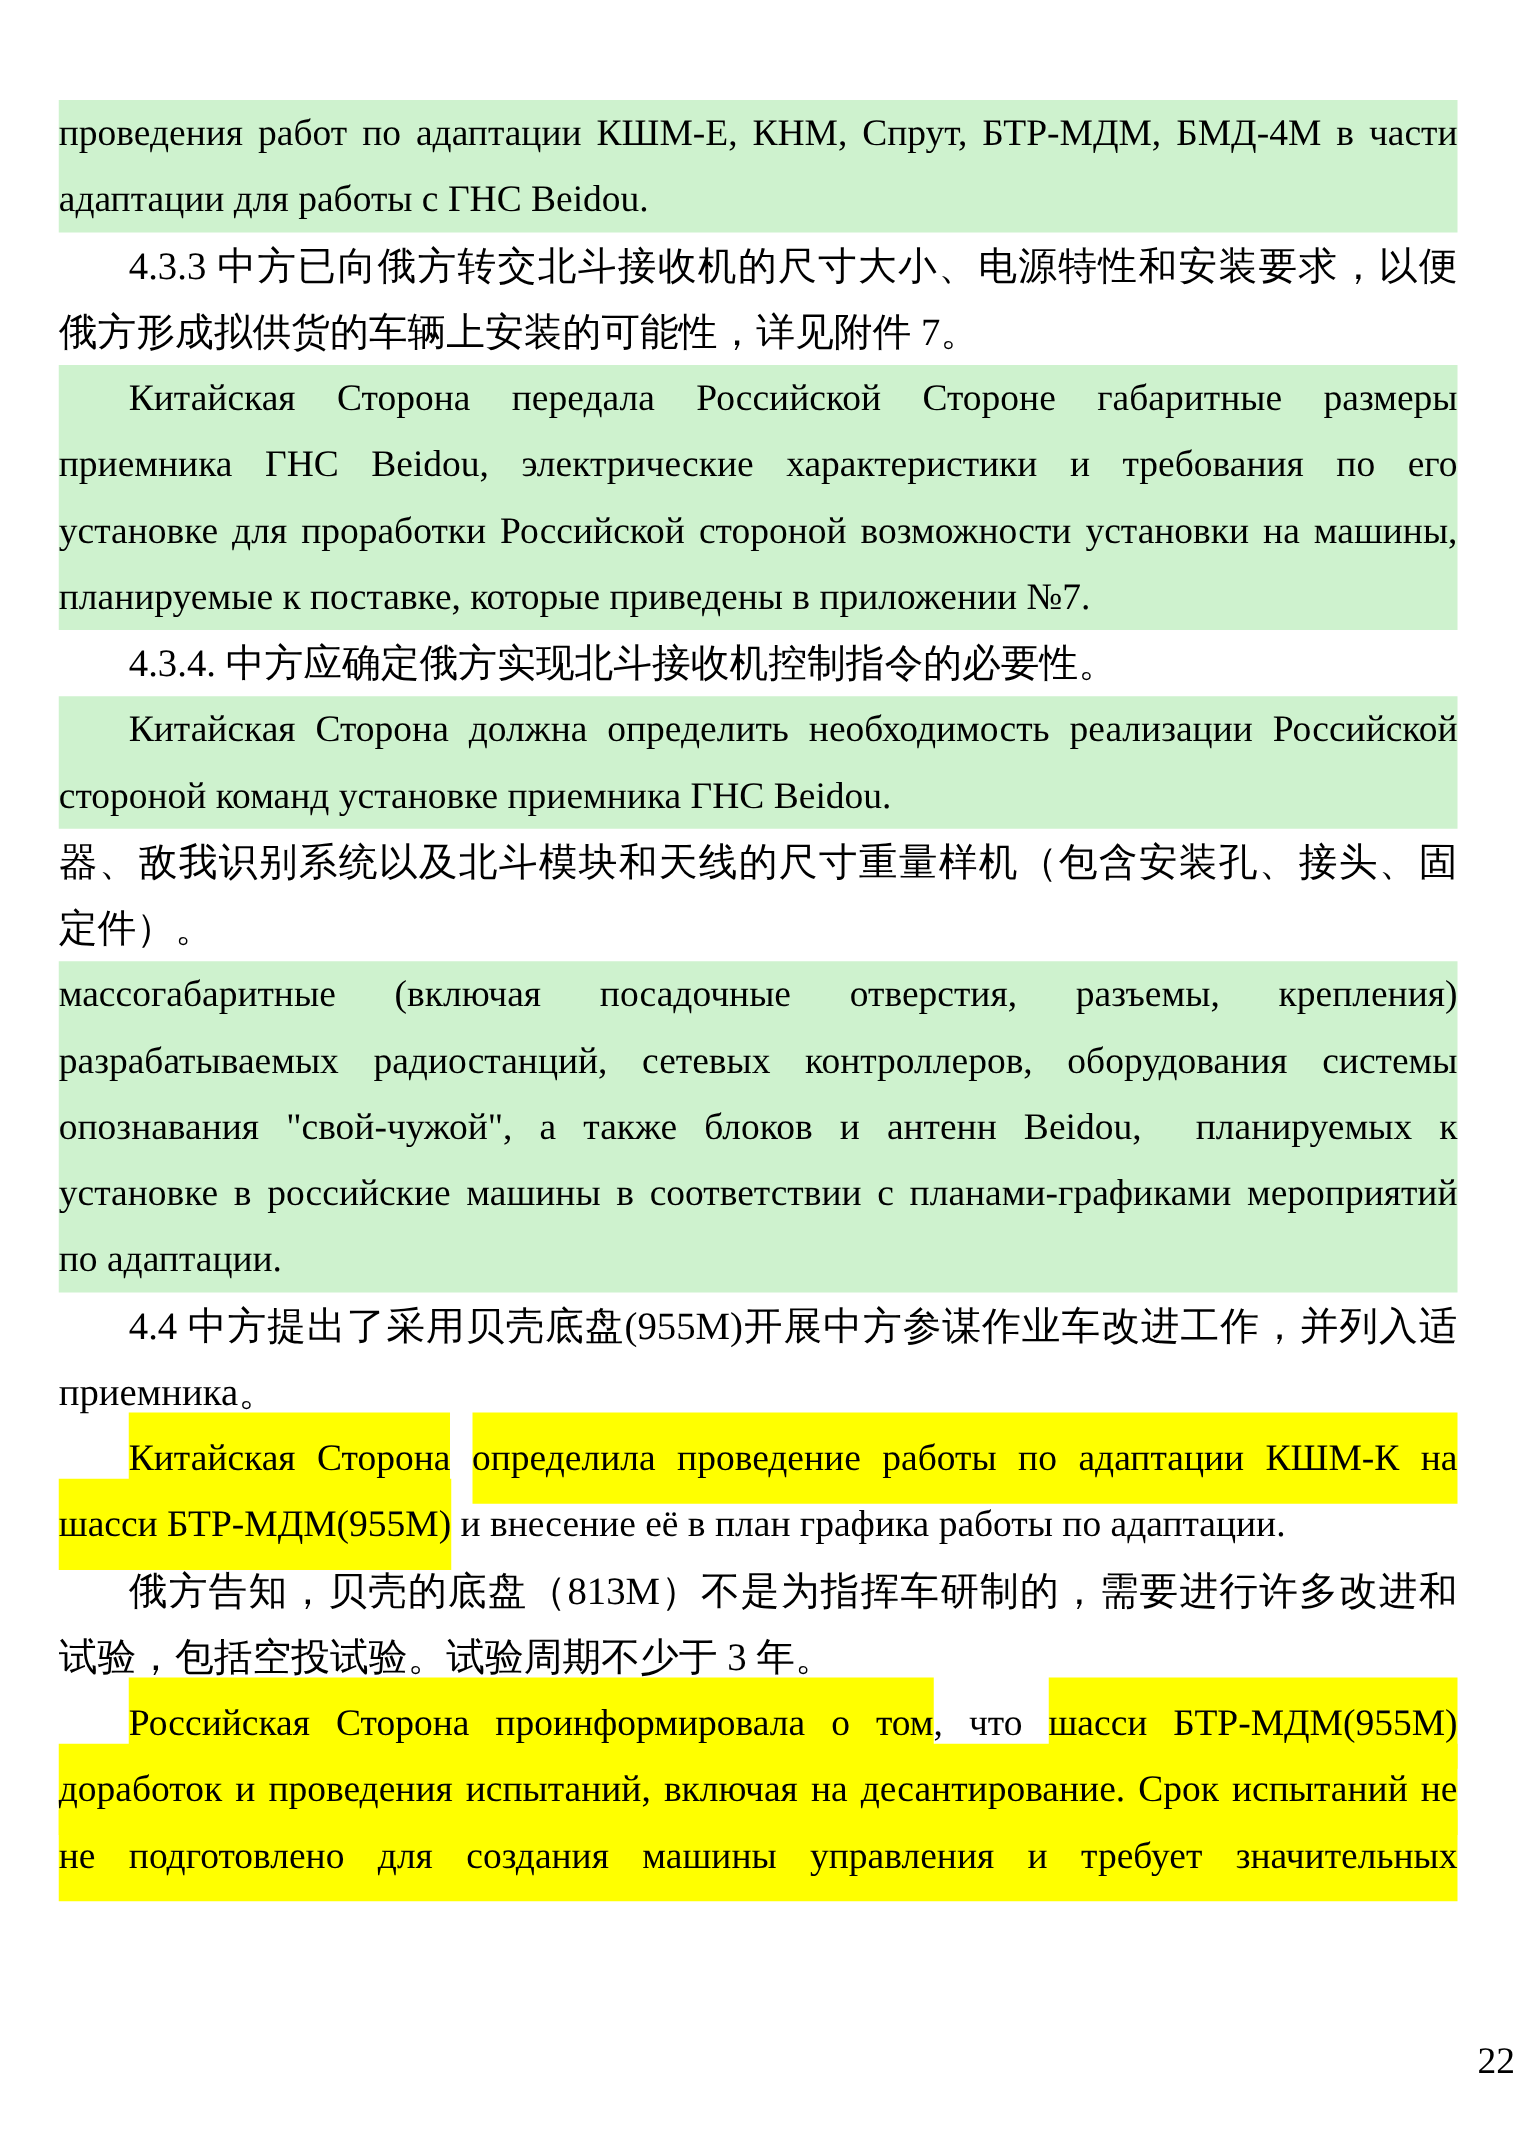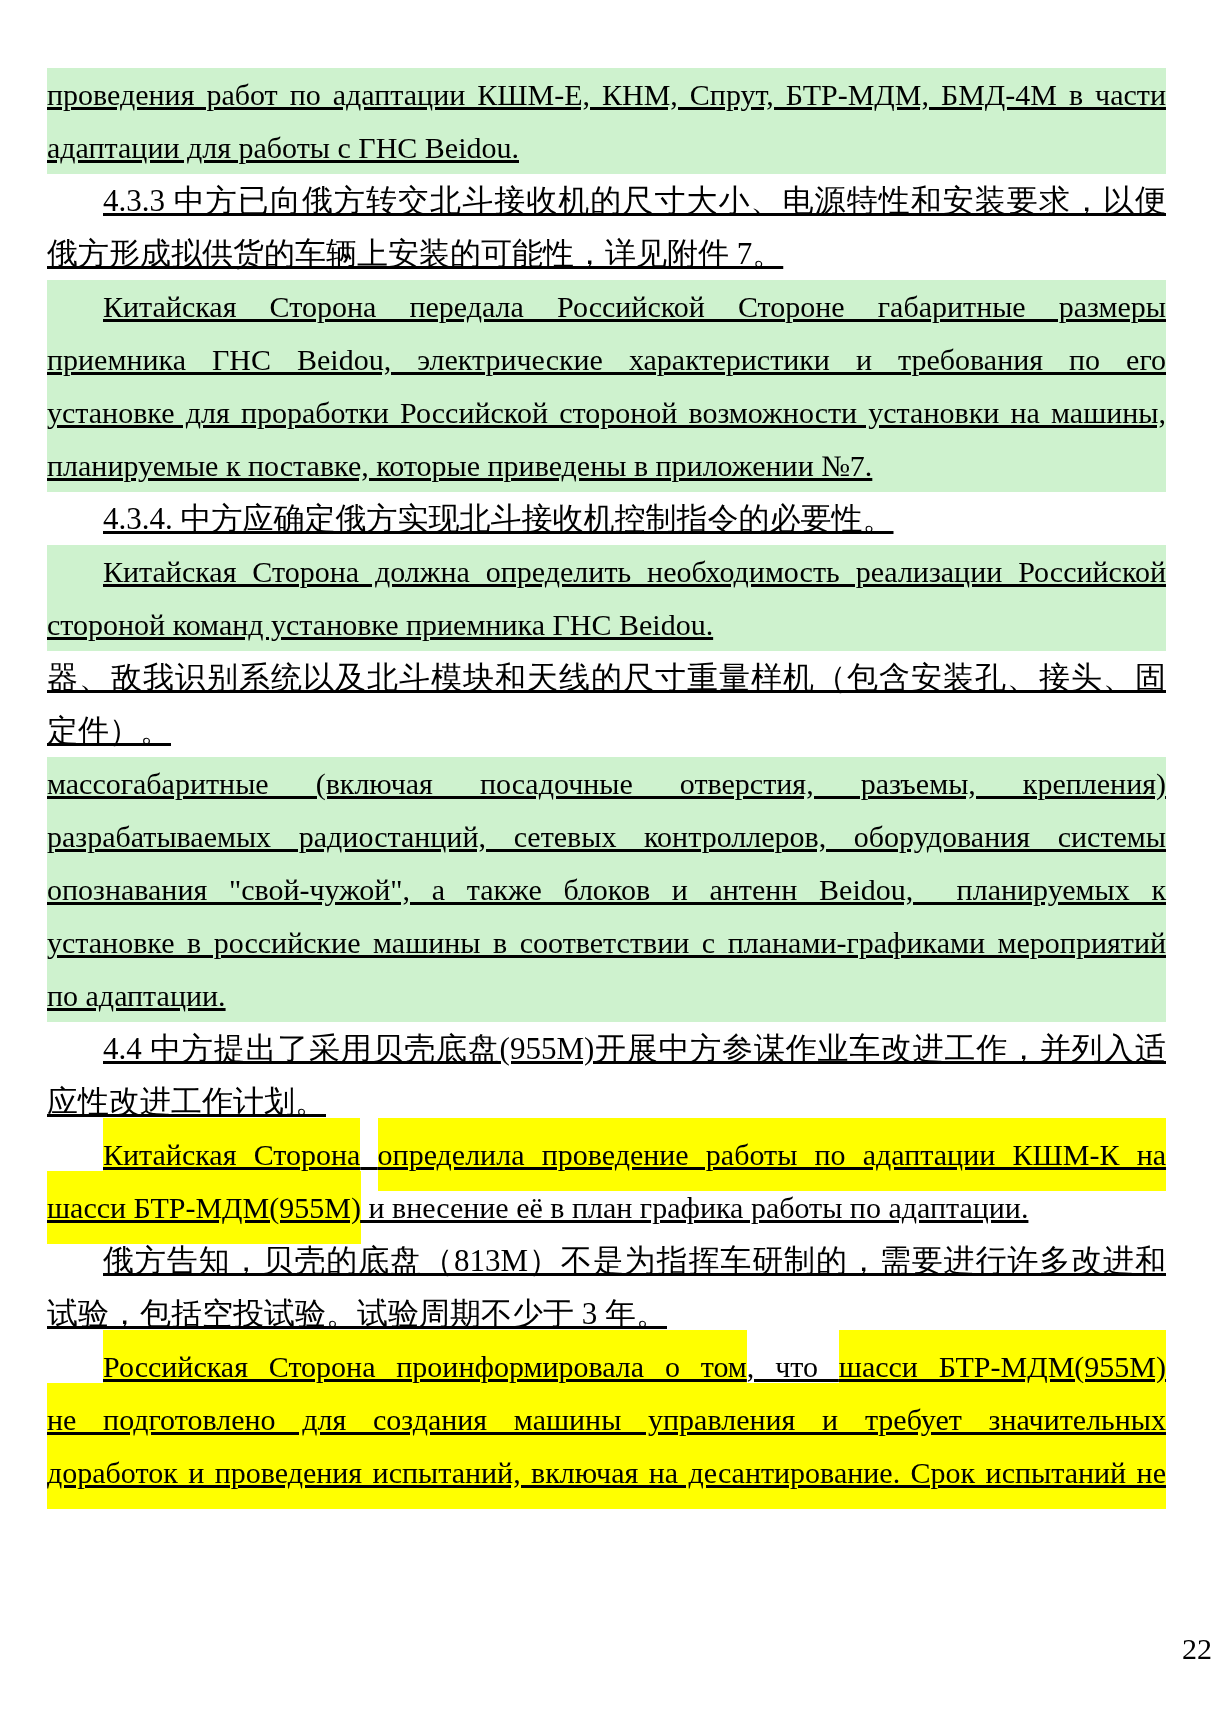--- a/index.html
+++ b/index.html
@@ -6,23 +6,22 @@
   body {
     width: 1212px; height: 1716px;
     background: #ffffff;
     position: relative;
     font-family: "Liberation Serif", "DejaVu Serif", serif;
     color: #000000;
     overflow: hidden;
   }
   .doc {
     position: absolute;
-    left: 47px; top: 68px;
+    left: 47px; top: 80px;
     width: 1119px;
-    text-decoration: underline;
   }
   .block { width: 100%; }
   .bg-green { background: #cef2ce; }
   .line {
     display: block;
     height: 53px;
     line-height: 53px;
     font-size: 30px;
     white-space: pre-wrap;
   }
@@ -73,30 +72,30 @@
     </div>
     <div class="block bg-green">
       <div class="line justify"><span>массогабаритные (включая посадочные отверстия, разъемы, крепления)</span></div>
       <div class="line justify"><span>разрабатываемых радиостанций, сетевых контроллеров, оборудования системы</span></div>
       <div class="line justify"><span>опознавания "свой-чужой", а также блоков и антенн Beidou,  планируемых к</span></div>
       <div class="line justify"><span>установке в российские машины в соответствии с планами-графиками мероприятий</span></div>
       <div class="line"><span>по адаптации.</span></div>
     </div>
     <div class="block">
       <div class="line zh indent justify"><span>4.4 中方提出了采用贝壳底盘(955M)开展中方参谋作业车改进工作，并列入适</span></div>
-      <div class="line zh"><span>应性改进工作计划。</span></div>
+      <div class="line zh"><span>приемника。</span></div>
     </div>
     <div class="block">
       <div class="line indent justify"><span class="hl">Китайская Сторона</span><span> </span><span class="hl">определила проведение работы по адаптации КШМ-К на</span></div>
       <div class="line"><span class="hl">шасси БТР-МДМ(955М)</span><span> и внесение её в план графика работы по адаптации.</span></div>
     </div>
     <div class="block">
       <div class="line zh indent justify"><span>俄方告知，贝壳的底盘（813M）不是为指挥车研制的，需要进行许多改进和</span></div>
       <div class="line zh"><span>试验，包括空投试验。试验周期不少于 3 年。</span></div>
     </div>
     <div class="block">
       <div class="line indent justify"><span class="hl">Российская Сторона проинформировала о том</span><span>, что </span><span class="hl">шасси БТР-МДМ(955М)</span></div>
+      <div class="line justify"><span class="hl">доработок и проведения испытаний, включая на десантирование. Срок испытаний не</span></div>
       <div class="line justify"><span class="hl">не подготовлено для создания машины управления и требует значительных</span></div>
-      <div class="line justify"><span class="hl">доработок и проведения испытаний, включая на десантирование. Срок испытаний не</span></div>
     </div>
   </main>
 
 <div class="footer">22</div>
 
 </body></html>

